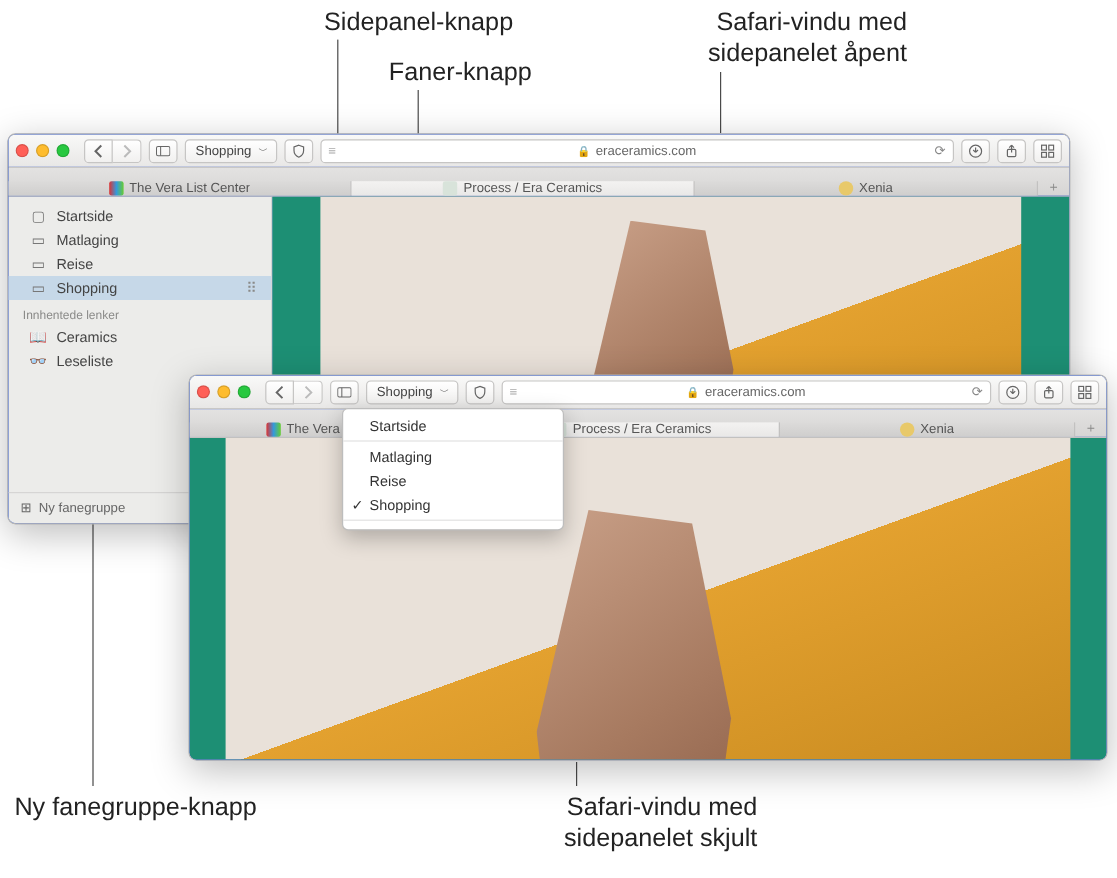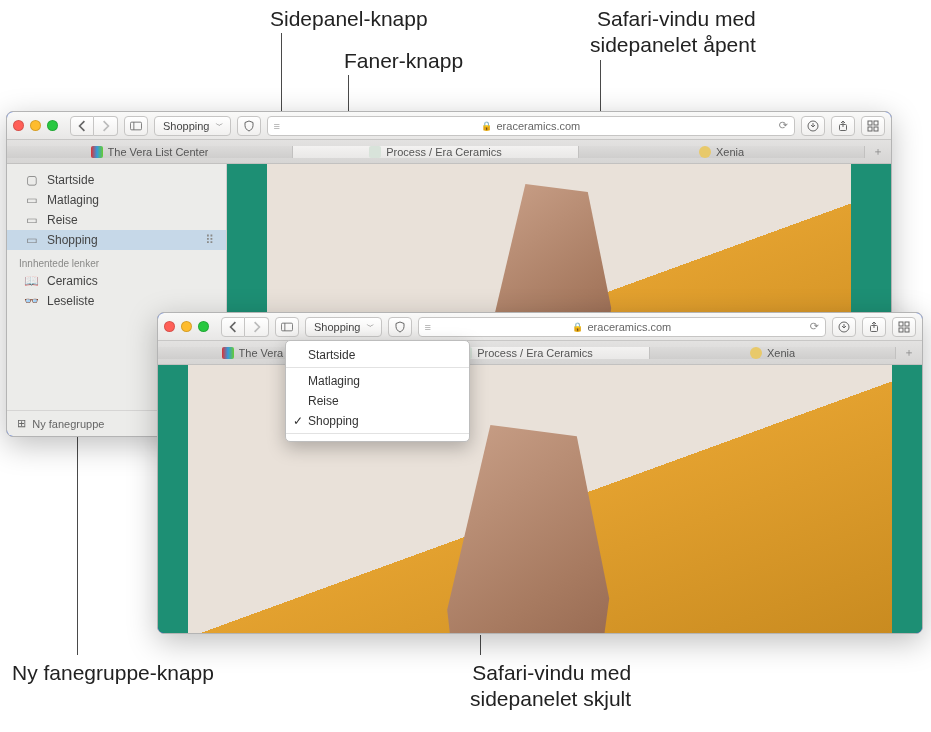--- a/index.html
+++ b/index.html
@@ -85,21 +85,21 @@
   .urlbar .lock{margin-right:4px;font-size:9px;color:#888;}
   .urlbar .reader{position:absolute;left:6px;color:#aaa;}
   .urlbar .reload{position:absolute;right:6px;color:#888;}
 
   
   .tabbar{
     height:24px;
     background:linear-gradient(#e3e2e1,#d6d5d4);
     border-bottom:1px solid #c2c1c0;
     display:flex;
-    align-items:center;
+    align-items:flex-end;
     font-size:11px;
     color:#555;
     position:relative;
   }
   .tab{
     flex:1;
     display:flex;align-items:center;justify-content:center;gap:5px;
     border-right:1px solid #c2c1c0;
     background:linear-gradient(#dcdbda,#cfcecd);
     padding:0 6px;
@@ -186,21 +186,21 @@
     background:linear-gradient(#ffffff,#f1f0ef);
     font-size:11px;color:#444;
   }
   .group-btn .caret{font-size:8px;color:#666;margin-left:2px;}
 
 </style>
 </head>
 <body>
 
 <div class="callout" style="left:270px;top:6px;">Sidepanel-knapp</div>
-<div class="callout" style="left:344px;top:48px;">Faner-knapp</div>
+<div class="callout" style="left:324px;top:48px;">Faner-knapp</div>
 <div class="callout" style="left:590px;top:6px;white-space:pre-line;">Safari-vindu med
 sidepanelet åpent</div>
 <div class="callout" style="left:12px;top:660px;">Ny fanegruppe-knapp</div>
 <div class="callout" style="left:470px;top:660px;white-space:pre-line;">Safari-vindu med
 sidepanelet skjult</div>
 
 <div class="callout-line" style="left:281px;top:33px;width:1px;height:291px;"></div>
 <div class="callout-line" style="left:348px;top:75px;width:1px;height:250px;"></div>
 <div class="callout-line" style="left:600px;top:60px;width:1px;height:51px;"></div>
 <div class="callout-line" style="left:77px;top:420px;width:1px;height:235px;"></div>

